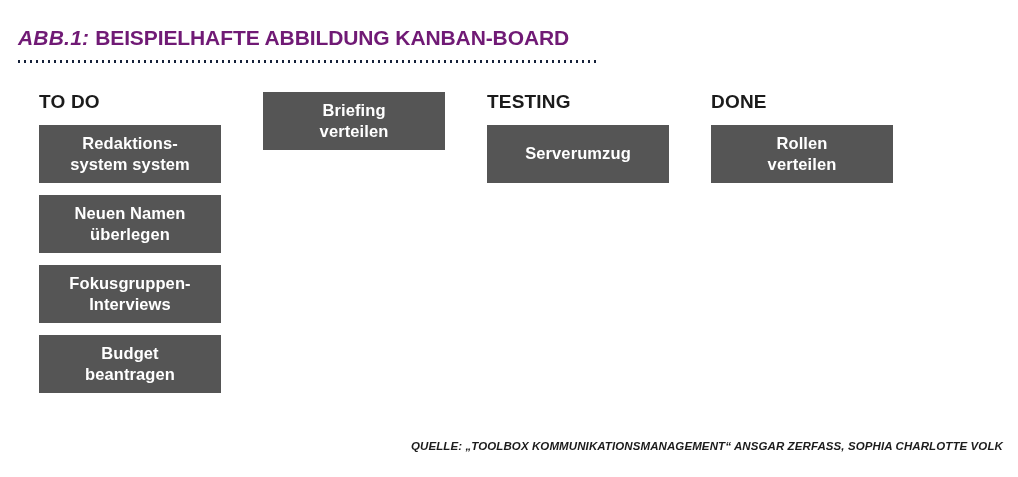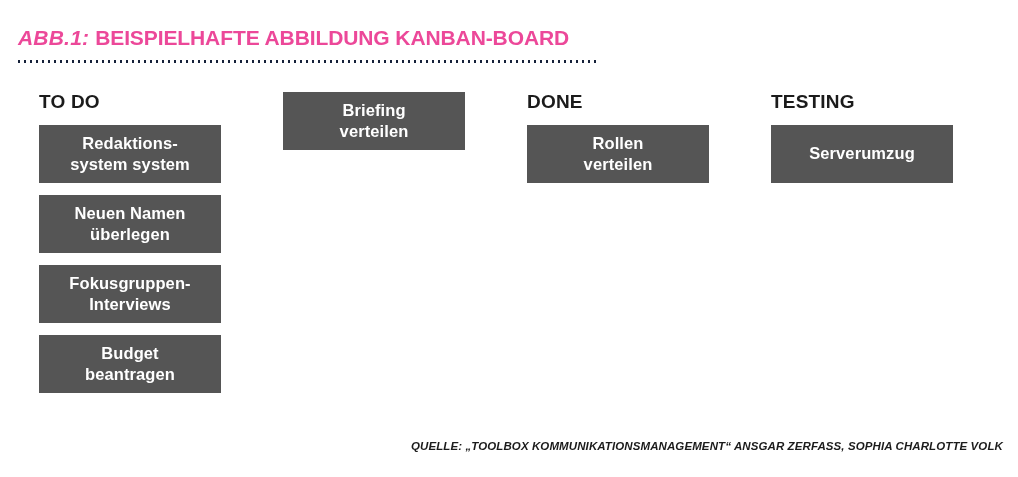--- a/index.html
+++ b/index.html
@@ -15,21 +15,21 @@
     overflow: hidden;
   }
 
   
   .figure-title {
     position: absolute;
     left: 18px;
     top: 27px;
     font-size: 21px;
     font-weight: bold;
-    color: #ec4899;
+    color: #701a75;
     letter-spacing: 0.1px;
     white-space: nowrap;
     line-height: 1;
   }
   .figure-title .abb {
     font-style: italic;
     font-weight: bold;
     letter-spacing: 0.2px;
   }
   .figure-title .caption {
@@ -55,21 +55,21 @@
   .board {
     position: absolute;
     left: 39px;
     top: 92px;
     width: 940px;
     display: flex;
     flex-direction: row;
   }
   .column {
     width: 182px;
-    margin-right: 62px;
+    margin-right: 42px;
     display: flex;
     flex-direction: column;
   }
   .column:last-child { margin-right: 0; }
 
   .column-header {
     font-size: 19px;
     font-weight: bold;
     color: #1b1b1b;
     letter-spacing: 0.2px;
@@ -143,29 +143,29 @@
   </div>
 
   <div class="column">
     <div class="card">
       <span class="card-text">Briefing
 verteilen</span>
     </div>
   </div>
 
   <div class="column">
+    <div class="column-header">TESTING</div>
+    <div class="card">
+      <span class="card-text">Serverumzug</span>
+    </div>
+  </div>
+
+  <div class="column">
     <div class="column-header">DONE</div>
     <div class="card">
       <span class="card-text">Rollen
 verteilen</span>
-    </div>
-  </div>
-
-  <div class="column">
-    <div class="column-header">TESTING</div>
-    <div class="card">
-      <span class="card-text">Serverumzug</span>
     </div>
   </div>
 
 </div>
 
 <div class="source">QUELLE: „TOOLBOX KOMMUNIKATIONSMANAGEMENT“ ANSGAR ZERFASS, SOPHIA CHARLOTTE VOLK</div>
 
 </body></html>

